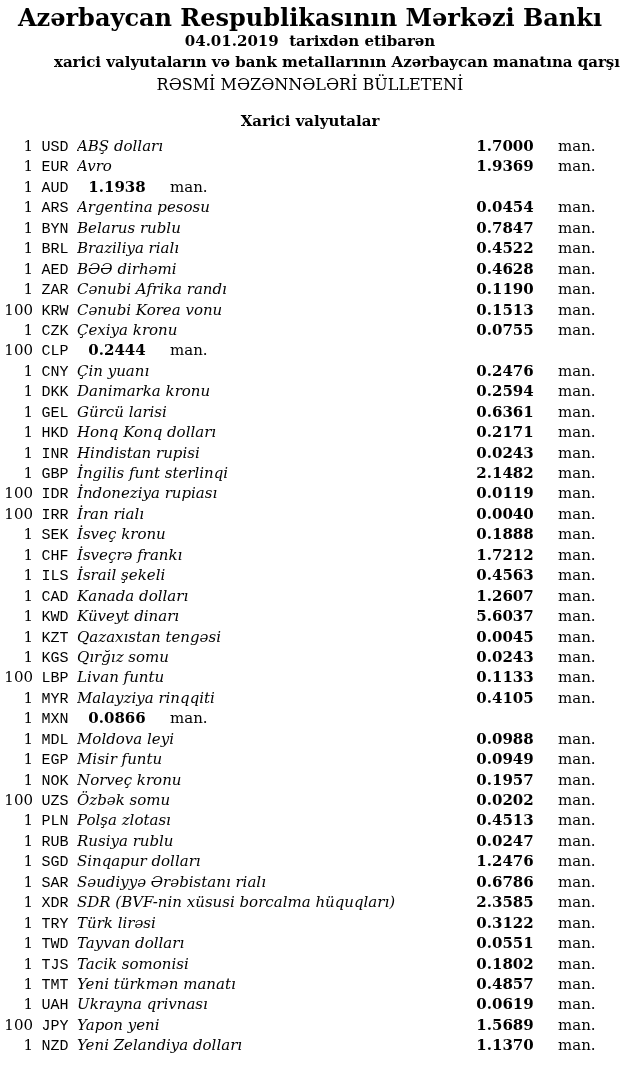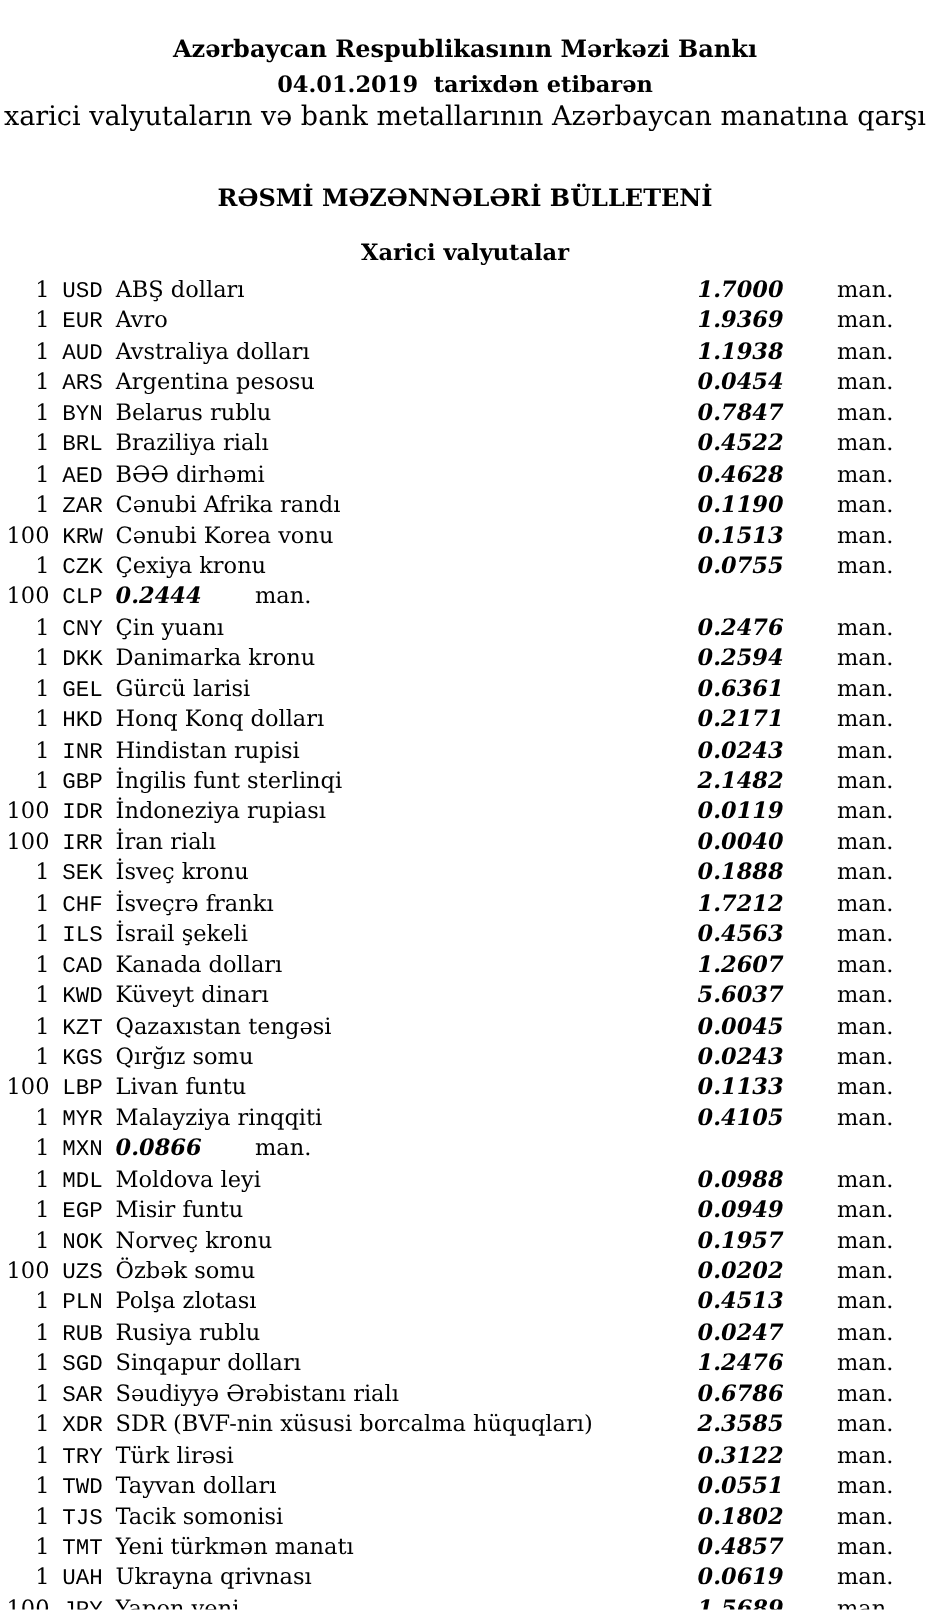--- a/index.html
+++ b/index.html
@@ -16,41 +16,41 @@
   }
   .page {
     width: 620px;
     height: 1073px;
     box-sizing: border-box;
   }
   .hdr {
     text-align: center;
   }
   .bank-title {
-    padding-top: 20px;
-    font-size: 16px;
+    padding-top: 5px;
+    font-size: 24px;
     font-weight: bold;
     line-height: 26px;
   }
   .date-line {
     font-size: 15px;
     font-weight: bold;
     line-height: 21px;
     white-space: pre-wrap;
   }
   .subtitle {
-    font-size: 18px;
-    font-weight: normal;
+    font-size: 15px;
+    font-weight: bold;
     line-height: 21px;
+    text-align: right;
   }
   .bulletin-title {
     font-size: 16px;
-    font-weight: bold;
+    font-weight: normal;
     line-height: 23px;
-    margin-top: 32px;
   }
   .section-title {
     margin-top: 15px;
     text-align: center;
     font-size: 15px;
     font-weight: bold;
     line-height: 20px;
   }
   .table {
     margin-top: 5px;
@@ -69,26 +69,26 @@
   .code {
     flex: 0 0 44px;
     text-align: center;
     font-family: Liberation Mono, monospace;
   }
   .name {
     flex: 1 1 auto;
     text-align: left;
     white-space: nowrap;
     overflow: hidden;
+    font-style: italic;
   }
   .rate {
     flex: 0 0 80px;
-    text-align: left;
+    text-align: center;
     font-weight: bold;
-    font-style: italic;
   }
   .man {
     flex: 0 0 75px;
     box-sizing: border-box;
     padding-left: 13px;
     text-align: left;
   }
 </style>
 </head>
 <body>
@@ -114,21 +114,20 @@
       <div class="row">
         <span class="qty">1</span>
         <span class="code">EUR</span>
         <span class="name">Avro</span>
         <span class="rate">1.9369</span>
         <span class="man">man.</span>
       </div>
       <div class="row">
         <span class="qty">1</span>
         <span class="code">AUD</span>
-        <span class="name">Avstraliya dolları</span>
         <span class="rate">1.1938</span>
         <span class="man">man.</span>
       </div>
       <div class="row">
         <span class="qty">1</span>
         <span class="code">ARS</span>
         <span class="name">Argentina pesosu</span>
         <span class="rate">0.0454</span>
         <span class="man">man.</span>
       </div>

